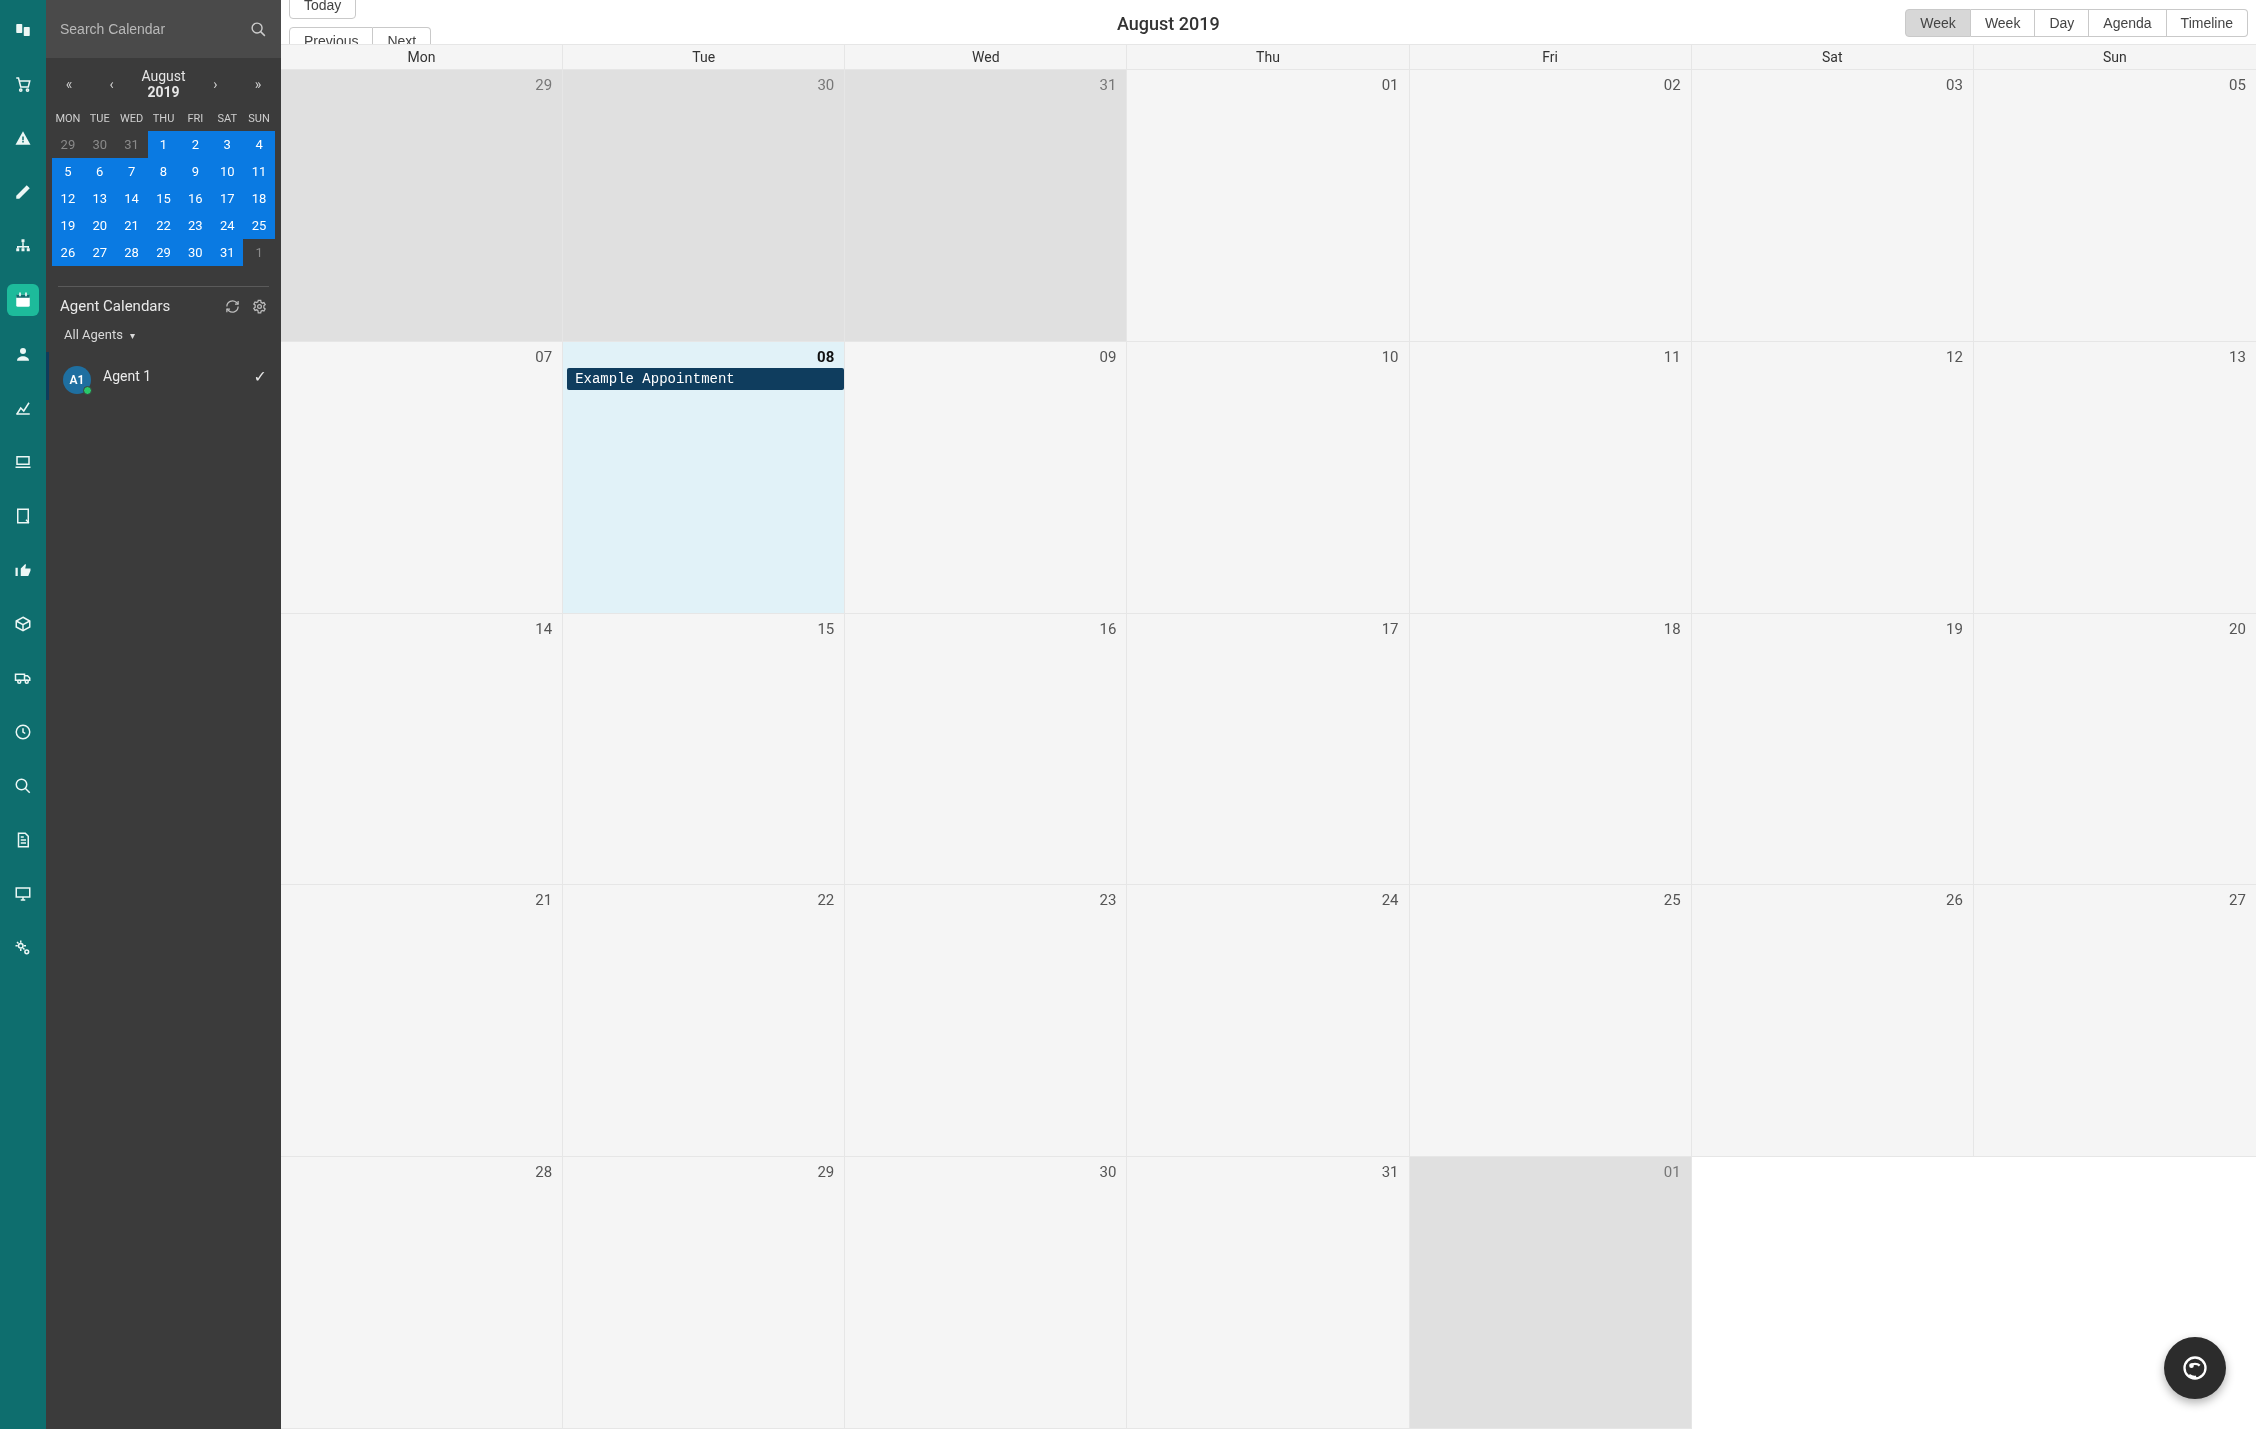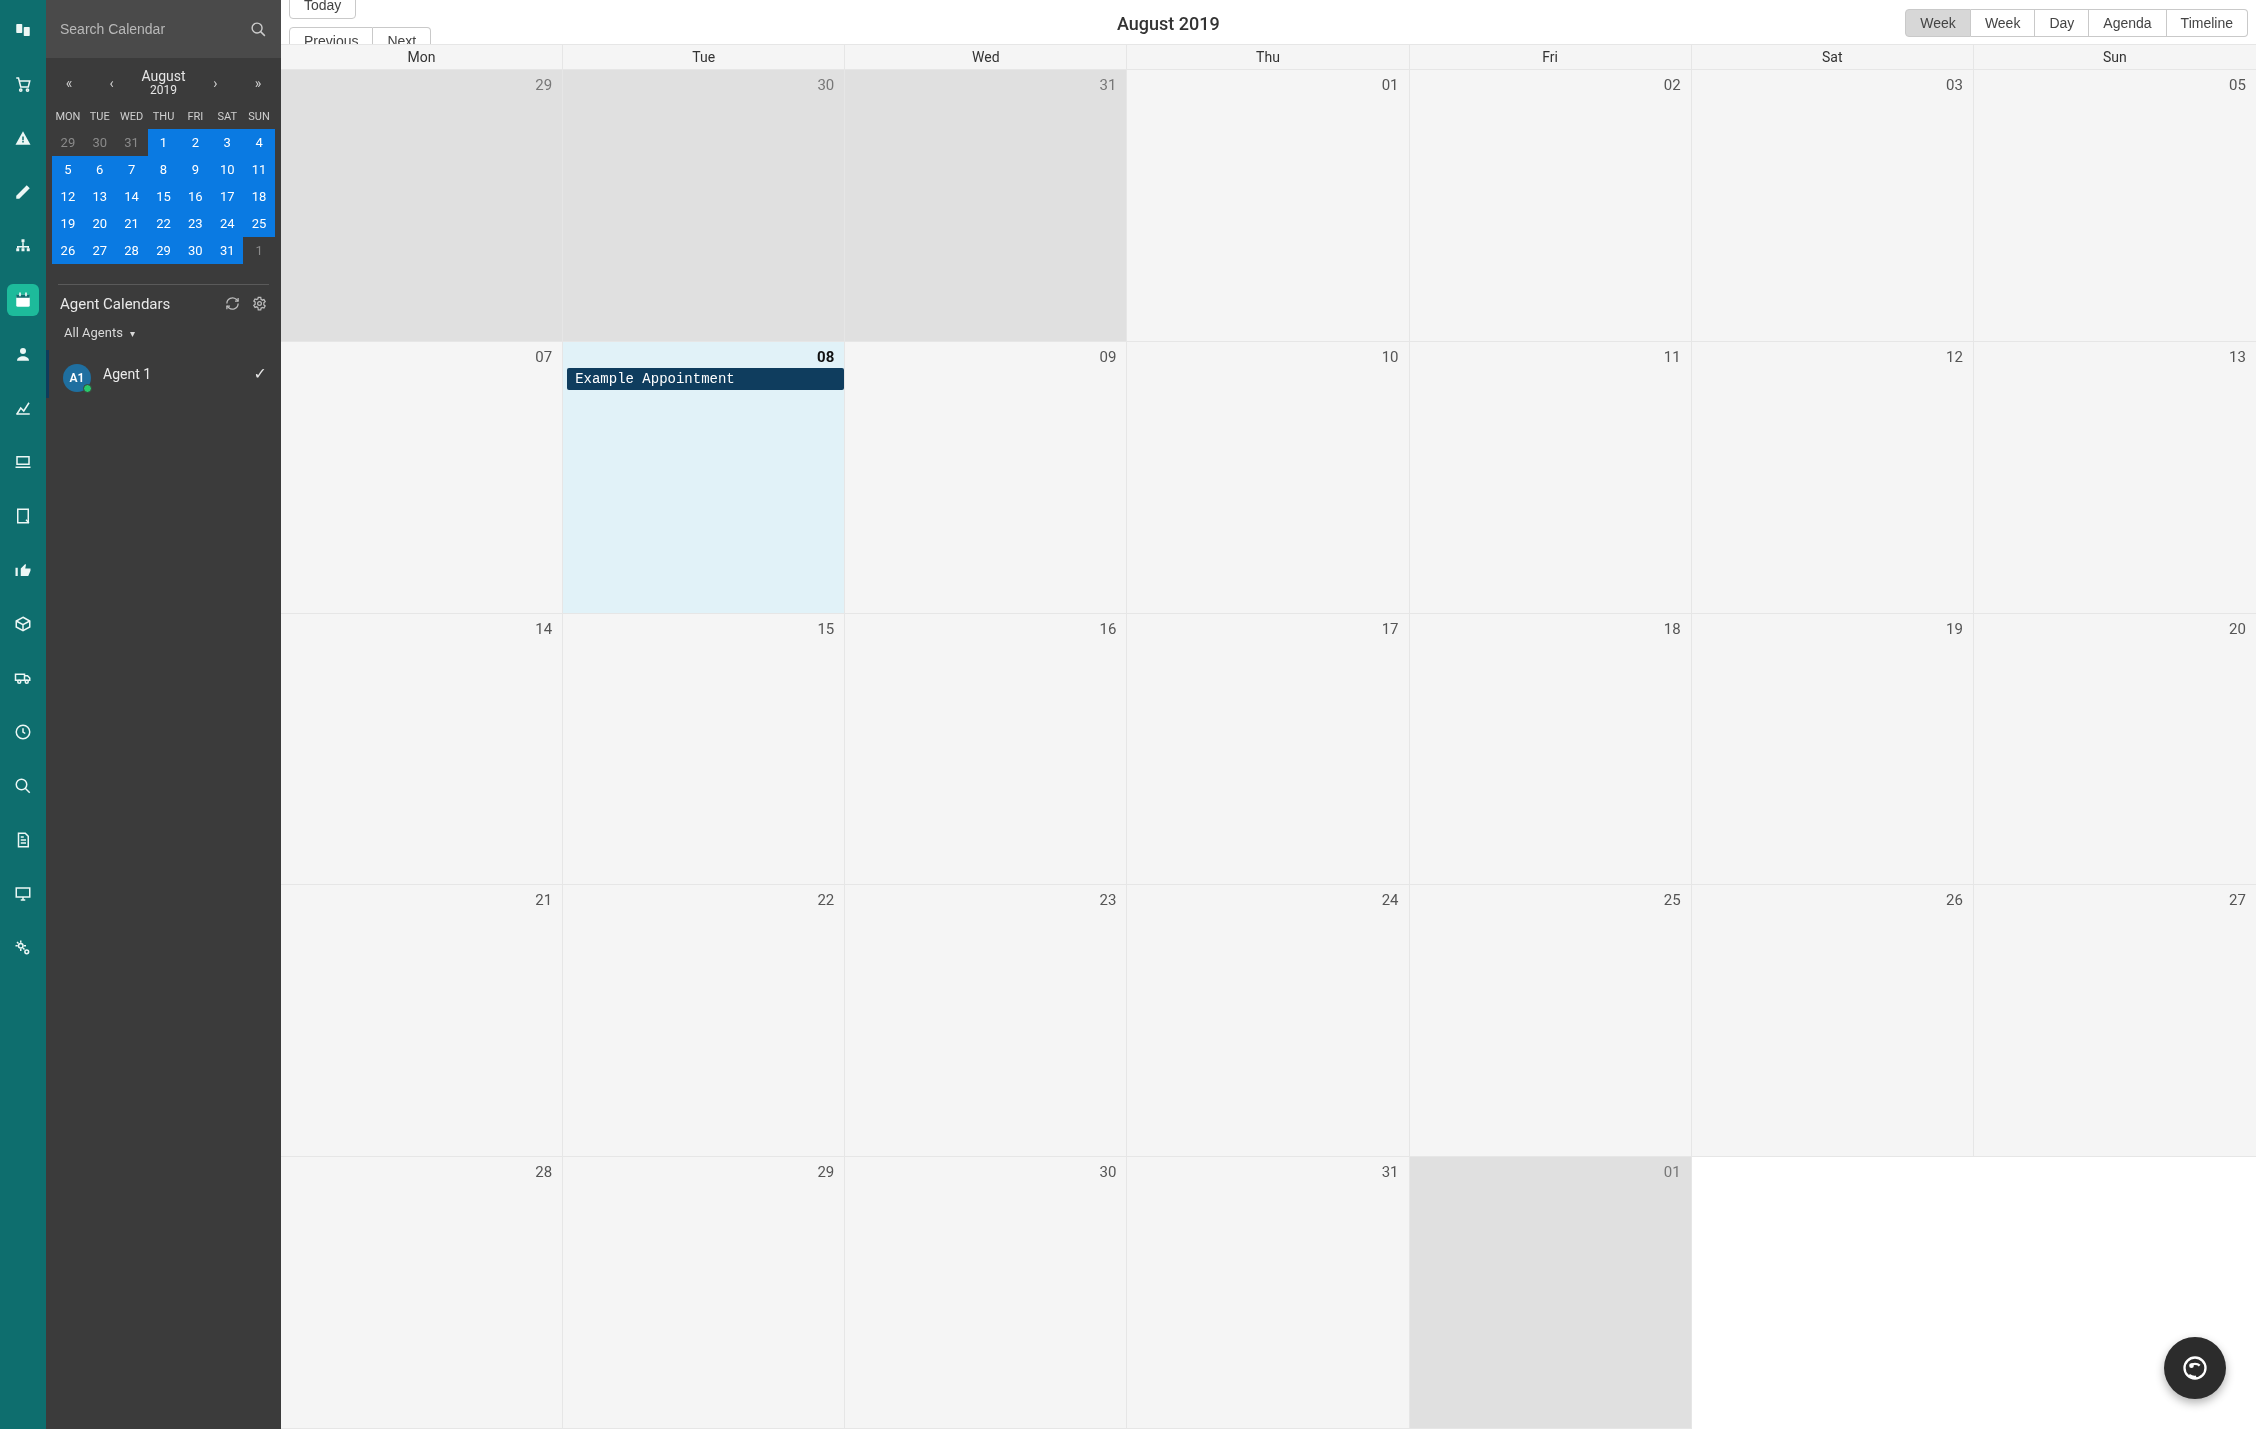--- a/index.html
+++ b/index.html
@@ -70,21 +70,21 @@
     color:#cfcfcf;
     font-size:14px;
     cursor:pointer;
   }
   .mini-nav .title {
     text-align:center;
     color:#e6e6e6;
     font-size:14px;
     line-height:1.15;
   }
-  .mini-nav .title small { display:block; font-size:12px; }
+  .mini-nav .title small { display:block; font-size:14px;font-weight:bold; }
 
   .mini-cal { padding:6px 6px 14px 6px; }
   .mini-cal .dow, .mini-cal .grid {
     display:grid;
     grid-template-columns:repeat(7, 1fr);
     text-align:center;
   }
   .mini-cal .dow div {
     font-size:11px;
     color:#cfcfcf;

